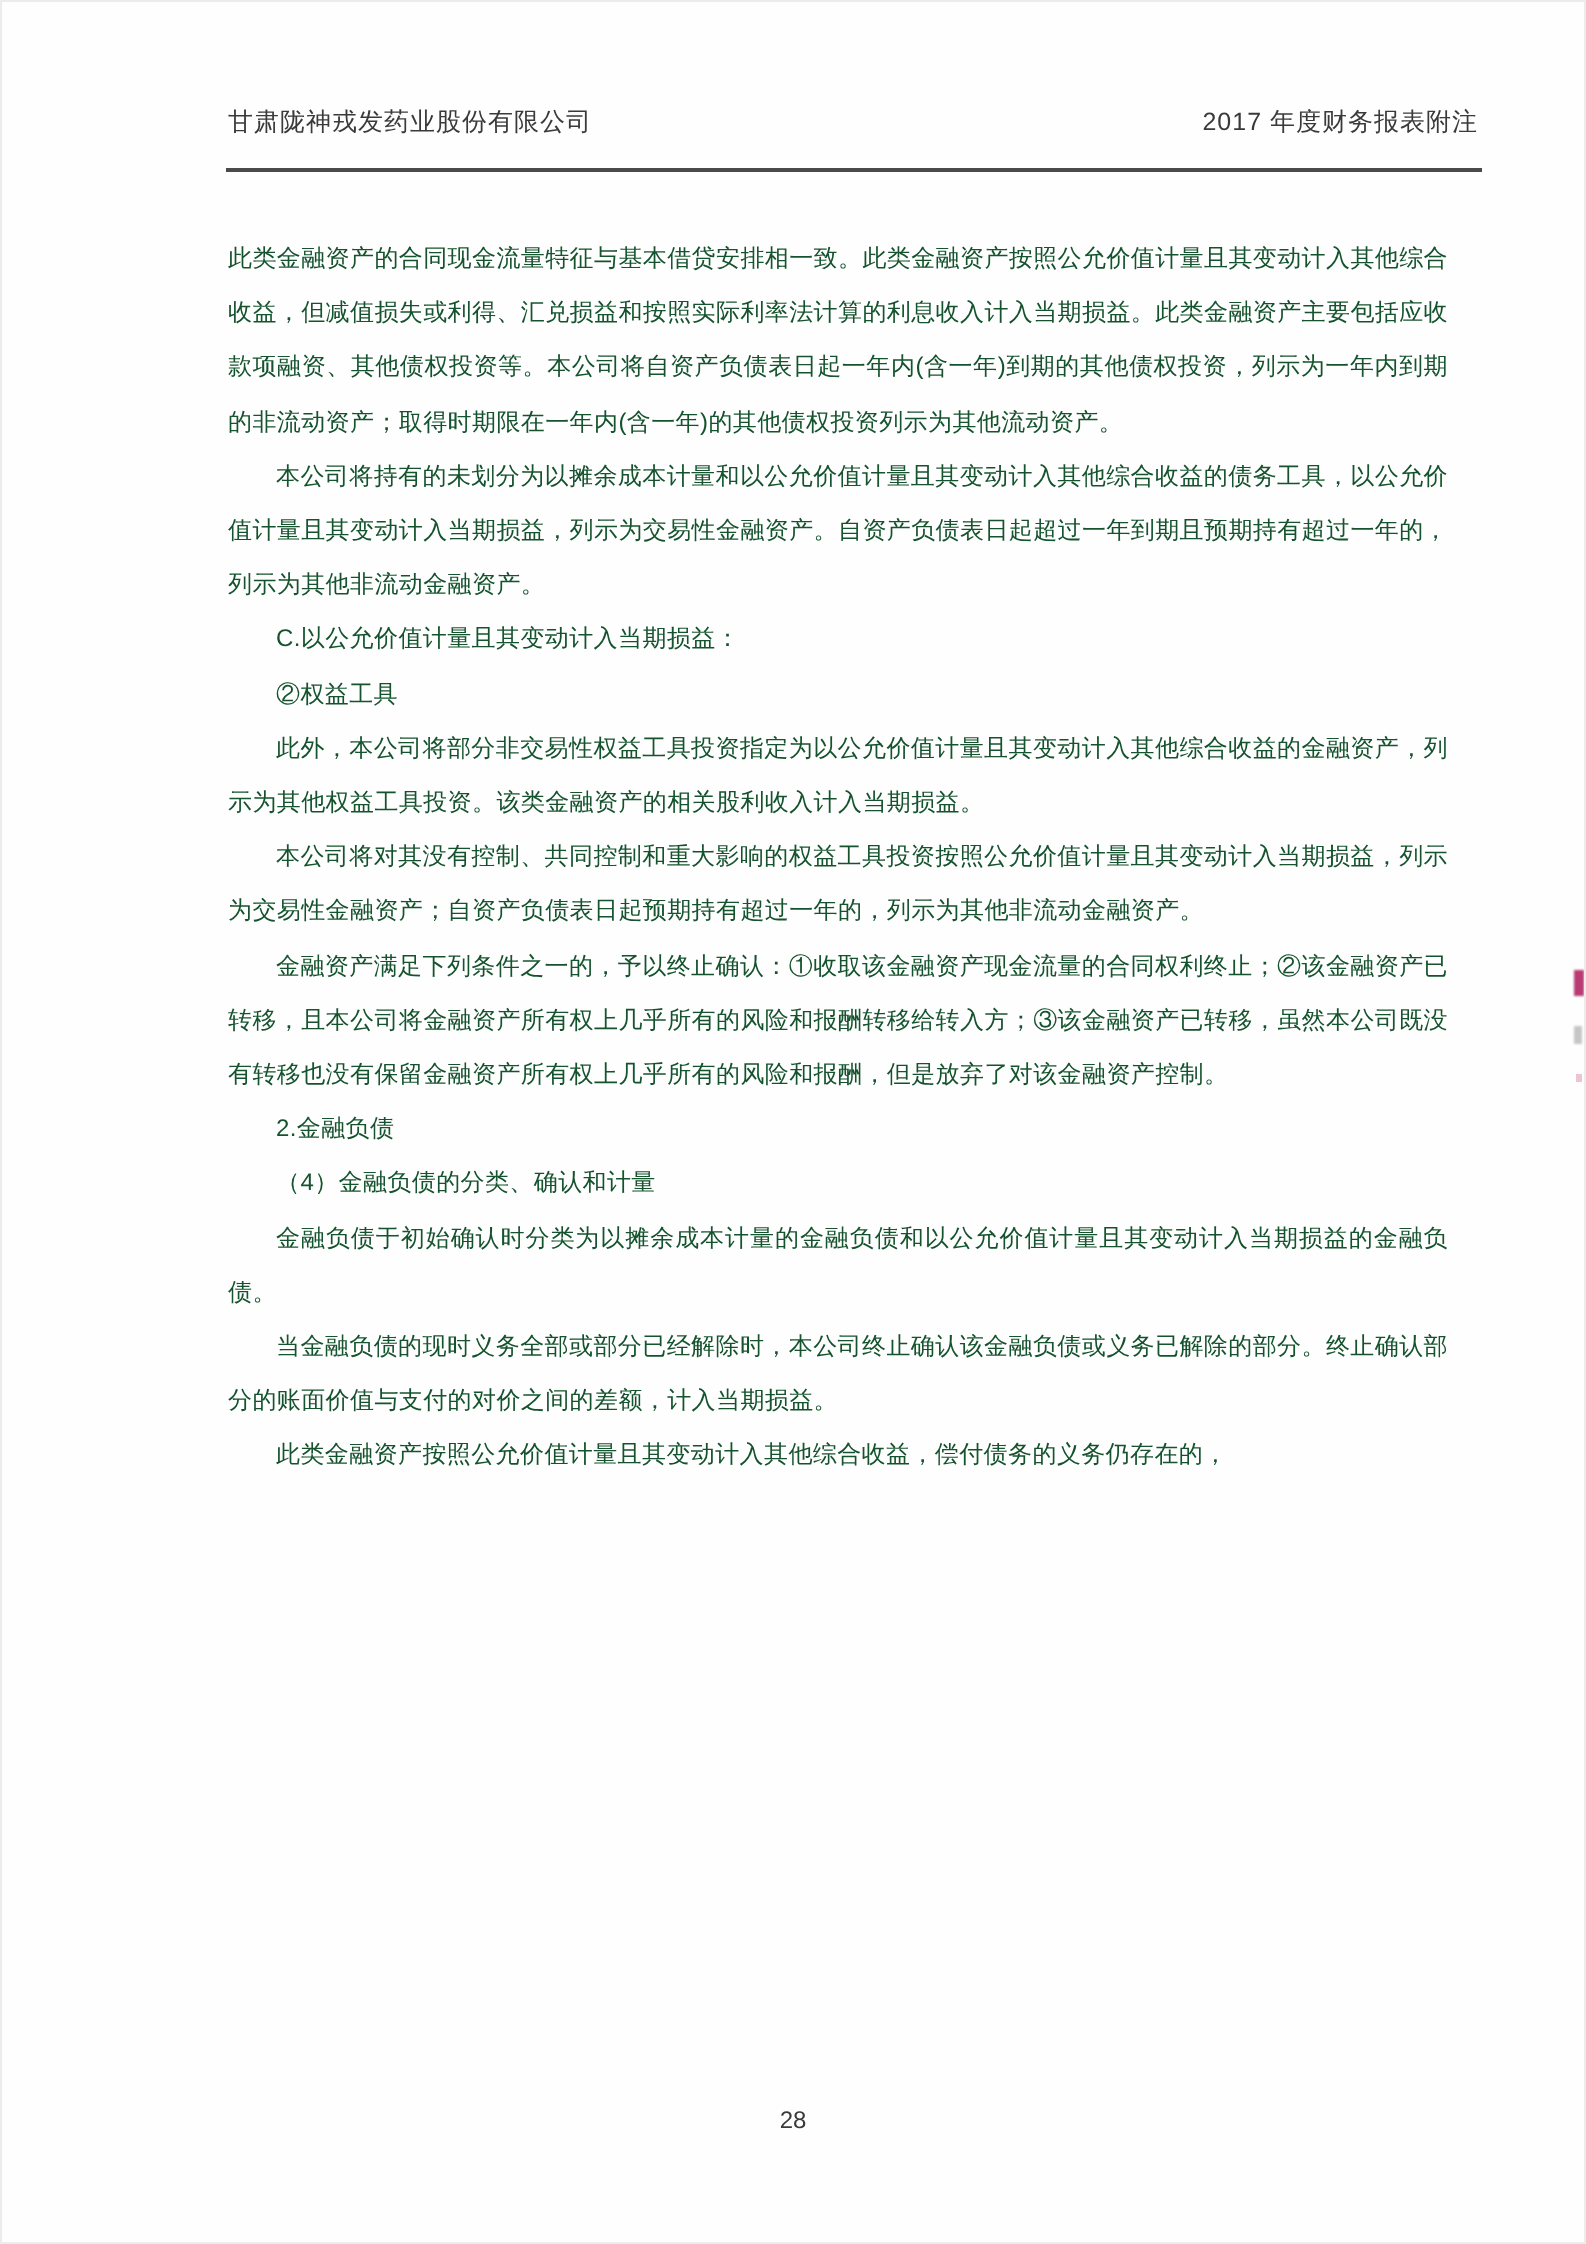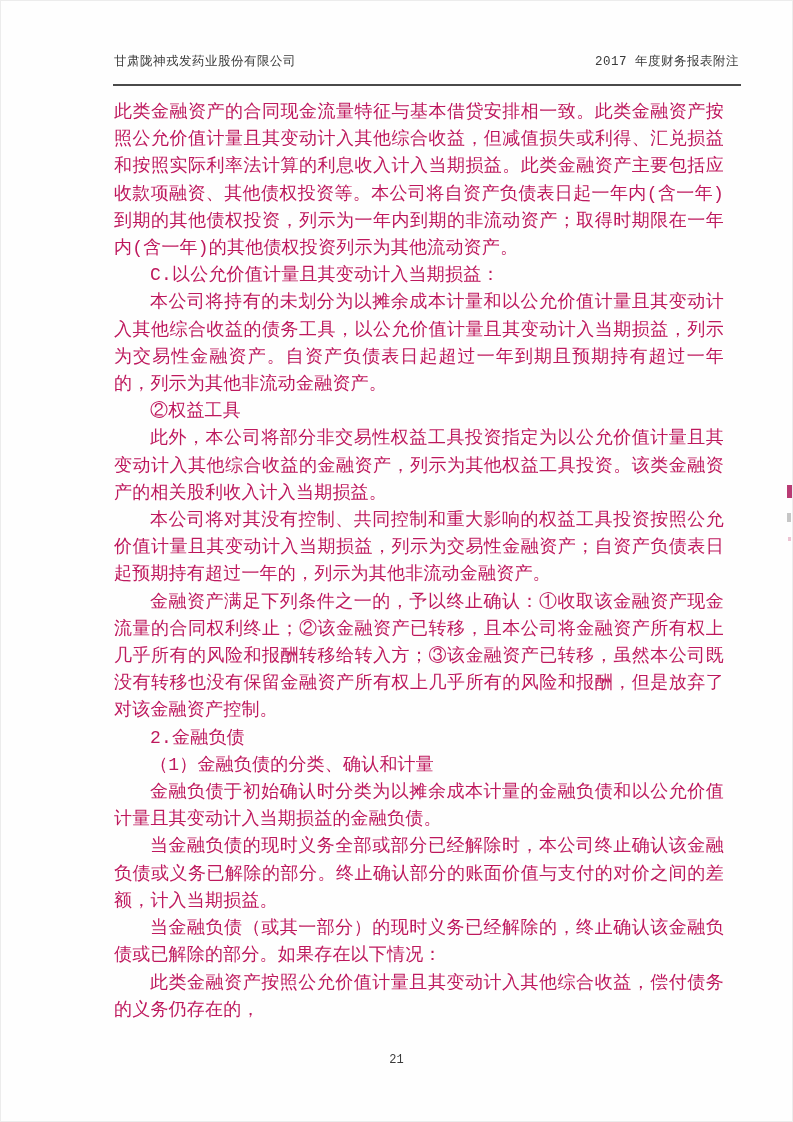--- a/index.html
+++ b/index.html
@@ -8,21 +8,21 @@
     background: #ffffff;
   }
   .page {
     position: relative;
     width: 793px;
     height: 1122px;
     background: #fefefe;
     box-sizing: border-box;
     border: 1px solid #ececec;
     overflow: hidden;
-    font-family: Liberation Mono, monospace;
+    font-family: Liberation Sans, sans-serif;
     color: #262626;
   }
   .header {
     position: absolute;
     top: 52px;
     left: 113px;
     width: 625px;
     display: flex;
     justify-content: space-between;
     align-items: flex-end;
@@ -33,28 +33,28 @@
   .header-rule {
     position: absolute;
     top: 83px;
     left: 112px;
     width: 628px;
     height: 2px;
     background: #4a4a4a;
   }
   .doc-body {
     position: absolute;
-    top: 98px;
+    top: 115px;
     left: 113px;
     width: 610px;
-    font-size: 18px;
+    font-size: 12px;
     line-height: 27.2px;
     text-align: justify;
     letter-spacing: 0.2px;
-    color: #be185d;
+    color: #14532d;
   }
   .doc-body p {
     margin: 0;
     padding: 0;
   }
   .doc-body p.indent {
     text-indent: 2em;
   }
   .footer {
     position: absolute;
@@ -101,35 +101,34 @@
 <div class="page">
 
   <div class="header">
     <span>甘肃陇神戎发药业股份有限公司</span>
     <span>2017 年度财务报表附注</span>
   </div>
   <div class="header-rule"></div>
 
   <div class="doc-body">
     <p>此类金融资产的合同现金流量特征与基本借贷安排相一致。此类金融资产按照公允价值计量且其变动计入其他综合收益，但减值损失或利得、汇兑损益和按照实际利率法计算的利息收入计入当期损益。此类金融资产主要包括应收款项融资、其他债权投资等。本公司将自资产负债表日起一年内(含一年)到期的其他债权投资，列示为一年内到期的非流动资产；取得时期限在一年内(含一年)的其他债权投资列示为其他流动资产。</p>
+    <p class="indent">本公司将持有的未划分为以摊余成本计量和以公允价值计量且其变动计入其他综合收益的债务工具，以公允价值计量且其变动计入当期损益，列示为交易性金融资产。自资产负债表日起超过一年到期且预期持有超过一年的，列示为其他非流动金融资产。</p>
     <p class="indent">C.以公允价值计量且其变动计入当期损益：</p>
-    <p class="indent">本公司将持有的未划分为以摊余成本计量和以公允价值计量且其变动计入其他综合收益的债务工具，以公允价值计量且其变动计入当期损益，列示为交易性金融资产。自资产负债表日起超过一年到期且预期持有超过一年的，列示为其他非流动金融资产。</p>
     <p class="indent">②权益工具</p>
     <p class="indent">此外，本公司将部分非交易性权益工具投资指定为以公允价值计量且其变动计入其他综合收益的金融资产，列示为其他权益工具投资。该类金融资产的相关股利收入计入当期损益。</p>
     <p class="indent">本公司将对其没有控制、共同控制和重大影响的权益工具投资按照公允价值计量且其变动计入当期损益，列示为交易性金融资产；自资产负债表日起预期持有超过一年的，列示为其他非流动金融资产。</p>
     <p class="indent">金融资产满足下列条件之一的，予以终止确认：①收取该金融资产现金流量的合同权利终止；②该金融资产已转移，且本公司将金融资产所有权上几乎所有的风险和报酬转移给转入方；③该金融资产已转移，虽然本公司既没有转移也没有保留金融资产所有权上几乎所有的风险和报酬，但是放弃了对该金融资产控制。</p>
     <p class="indent">2.金融负债</p>
-    <p class="indent">（1）金融负债的分类、确认和计量</p>
+    <p class="indent">（4）金融负债的分类、确认和计量</p>
     <p class="indent">金融负债于初始确认时分类为以摊余成本计量的金融负债和以公允价值计量且其变动计入当期损益的金融负债。</p>
     <p class="indent">当金融负债的现时义务全部或部分已经解除时，本公司终止确认该金融负债或义务已解除的部分。终止确认部分的账面价值与支付的对价之间的差额，计入当期损益。</p>
-    <p class="indent">当金融负债（或其一部分）的现时义务已经解除的，终止确认该金融负债或已解除的部分。如果存在以下情况：</p>
     <p class="indent">此类金融资产按照公允价值计量且其变动计入其他综合收益，偿付债务的义务仍存在的，</p>
   </div>
 
   <div class="footer">
-    <span>21</span>
+    <span>28</span>
   </div>
 
   <div class="mark-pink"></div>
   <div class="mark-gray"></div>
   <div class="mark-dot"></div>
 
 </div>
 
 </body></html>

